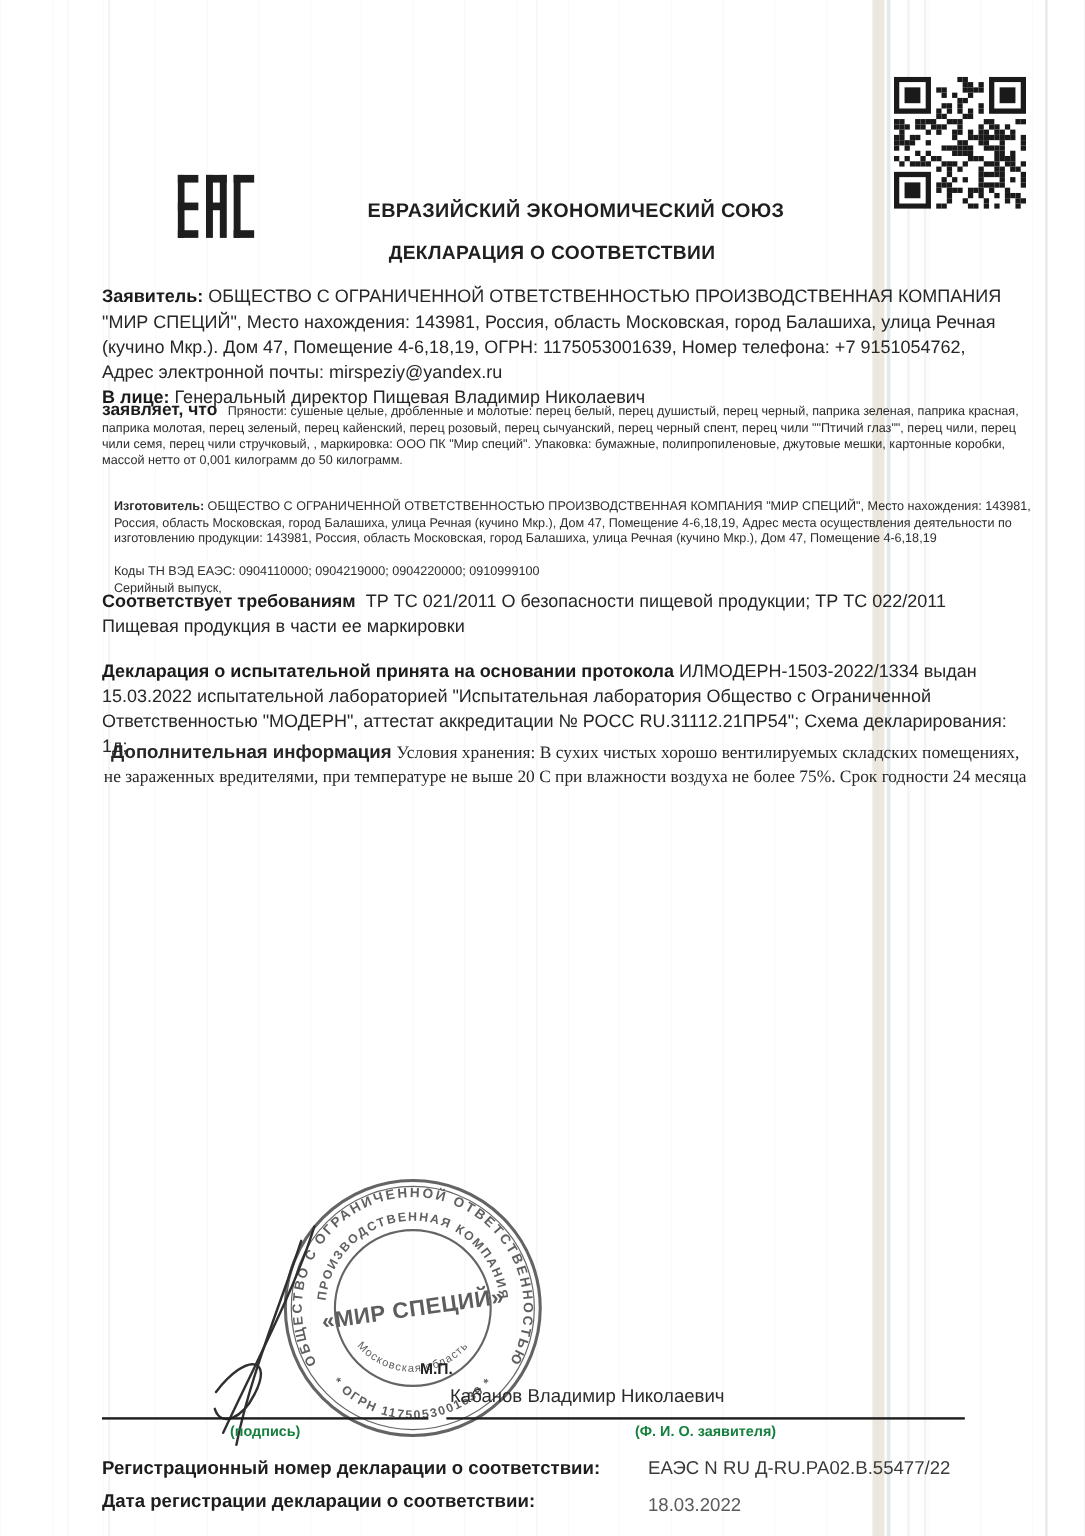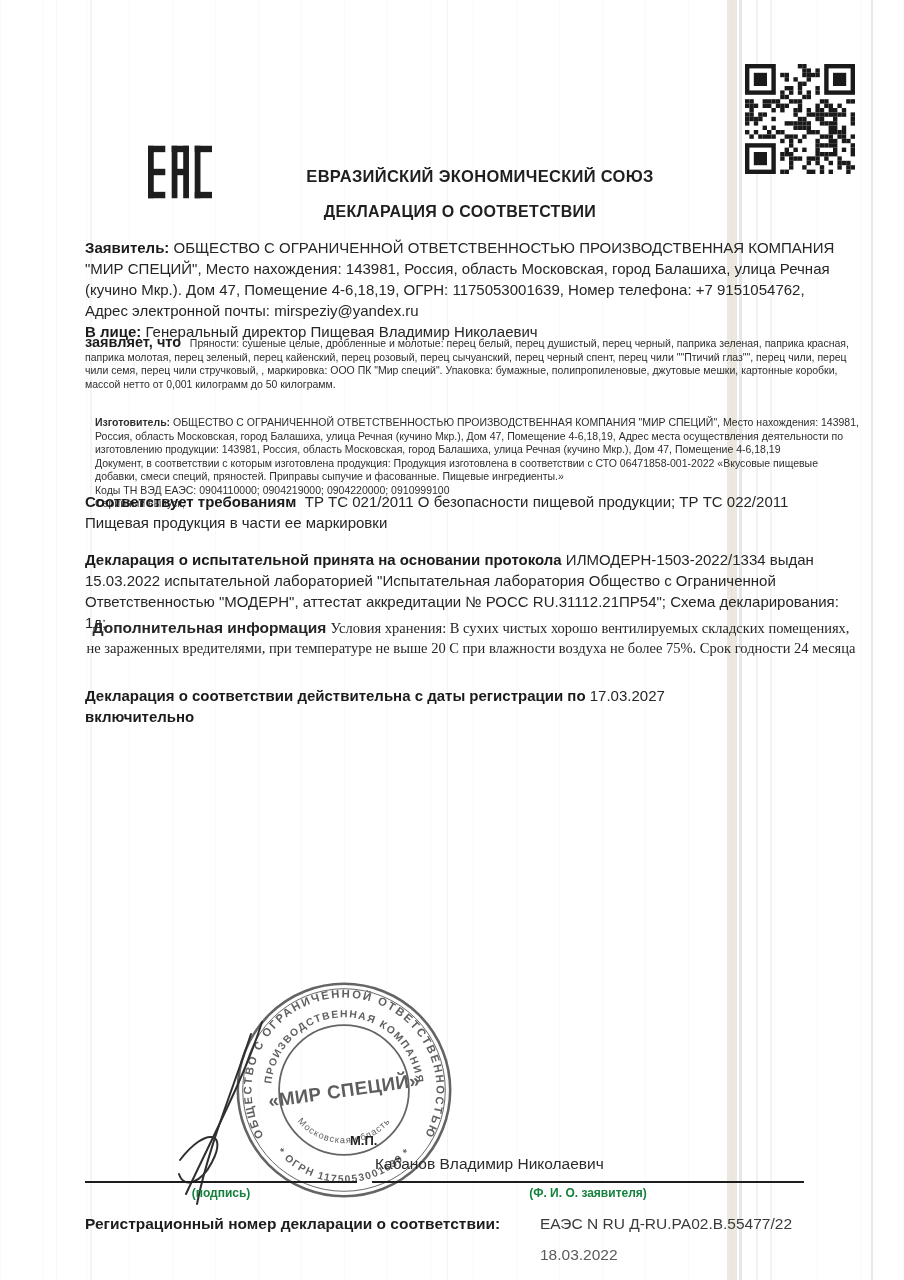--- a/index.html
+++ b/index.html
@@ -285,45 +285,40 @@
   </div>
 
   <div class="abs small-para" style="left:85px;top:336px;width:766px;">
     <span class="biglbl">заявляет, что</span>&nbsp;&nbsp;
     <span>Пряности: сушеные целые, дробленные и молотые: перец белый, перец душистый, перец черный, паприка зеленая, паприка красная, паприка молотая, перец зеленый, перец кайенский, перец розовый, перец сычуанский, перец черный спент, перец чили ""Птичий глаз"", перец чили, перец чили семя, перец чили стручковый, , маркировка: ООО ПК "Мир специй". Упаковка: бумажные, полипропиленовые, джутовые мешки, картонные коробки, массой нетто от 0,001 килограмм до 50 килограмм.</span>
   </div>
 
   <div class="abs small-para" style="left:95px;top:392px;width:766px;margin-top:24px;">
     <b>Изготовитель:</b>
     <span>ОБЩЕСТВО С ОГРАНИЧЕННОЙ ОТВЕТСТВЕННОСТЬЮ ПРОИЗВОДСТВЕННАЯ КОМПАНИЯ "МИР СПЕЦИЙ", Место нахождения: 143981, Россия, область Московская, город Балашиха, улица Речная (кучино Мкр.), Дом 47, Помещение 4-6,18,19, Адрес места осуществления деятельности по изготовлению продукции: 143981, Россия, область Московская, город Балашиха, улица Речная (кучино Мкр.), Дом 47, Помещение 4-6,18,19</span><br>
-    <span>Документ, в соответствии с которым изготовлена продукция: Продукция изготовлена в соответствии с СТО  06471858-001-2022 «Вкусовые пищевые добавки, смеси специй, пряностей. Приправы сыпучие и фасованные. Пищевые ингредиенты.»</span><br>
+    <br>
     <span>Коды ТН ВЭД ЕАЭС: 0904110000; 0904219000; 0904220000; 0910999100</span><br>
     <span>Серийный выпуск,</span>
   </div>
 
   <div class="abs para" style="left:85px;top:491px;width:724px;">
     <b>Соответствует требованиям</b>&nbsp;
     <span>ТР ТС 021/2011 О безопасности пищевой продукции; ТР ТС 022/2011 Пищевая продукция в части ее маркировки</span>
   </div>
 
   <div class="abs para" style="left:85px;top:549px;width:766px;">
     <b>Декларация о испытательной принята на основании протокола</b>
     <span>ИЛМОДЕРН-1503-2022/1334 выдан 15.03.2022  испытательной лабораторией "Испытательная лаборатория Общество с Ограниченной Ответственностью "МОДЕРН", аттестат аккредитации  № РОСС RU.31112.21ПР54"; Схема декларирования: 1д;</span>
   </div>
 
   <div class="abs" style="left:85px;top:618px;width:772px;font-size:15px;line-height:19px;text-align:center;">
     <b style="font-size:15.5px;">Дополнительная информация</b>
     <span class="serif-body">Условия хранения: В сухих  чистых хорошо вентилируемых складских помещениях, не зараженных вредителями, при температуре не выше 20 С при влажности воздуха не более 75%. Срок годности 24 месяца</span>
   </div>
 
-  <div class="abs para" style="left:85px;top:685px;width:672px;">
-    <b>Декларация о соответствии действительна с даты регистрации по</b>
-    <span>17.03.2027</span>
-    <b>включительно</b>
-  </div>
 
   <svg class="abs" style="left:226px;top:972px;opacity:.88;" width="236" height="236" viewBox="0 0 240 240">
     <defs>
       <path id="outerRing" d="M120,214 A94,94 0 1 1 120.01,214"></path>
       <path id="innerTop" d="M46,120 A74,74 0 0 1 194,120"></path>
       <path id="regionArc" d="M62,134 A62,62 0 0 0 178,134"></path>
       <path id="ogrnArc" d="M30,124 A90,90 0 0 0 210,124"></path>
     </defs>
     <circle cx="120" cy="120" r="108" fill="none" stroke="#4f4f4f" stroke-width="2.6"></circle>
     <circle cx="120" cy="120" r="103" fill="none" stroke="#4f4f4f" stroke-width="1"></circle>
@@ -355,15 +350,16 @@
 
   <div class="abs sig-line" style="left:85px;top:1181px;width:272px;"></div>
   <div class="abs sig-caption t-center" style="left:85px;top:1186px;width:272px;">(подпись)</div>
 
   <div class="abs" style="left:375px;top:1155px;font-size:15.5px;color:#2b2b2b;">Кабанов Владимир Николаевич</div>
   <div class="abs sig-line" style="left:372px;top:1181px;width:432px;"></div>
   <div class="abs footer-label" style="left:85px;top:1215px;">Регистрационный номер декларации о соответствии:</div>
 
   <div class="abs sig-caption t-center" style="left:372px;top:1186px;width:432px;">(Ф. И. О. заявителя)</div>
   <div class="abs footer-value" style="left:540px;top:1215px;">ЕАЭС N RU Д-RU.РА02.В.55477/22</div>
+  <div class="abs footer-label" style="left:85px;top:1243px;">Дата регистрации декларации о соответствии:</div>
   <div class="abs footer-value muted" style="left:540px;top:1246px;">18.03.2022</div>
 
 </div>
 
 </body></html>

